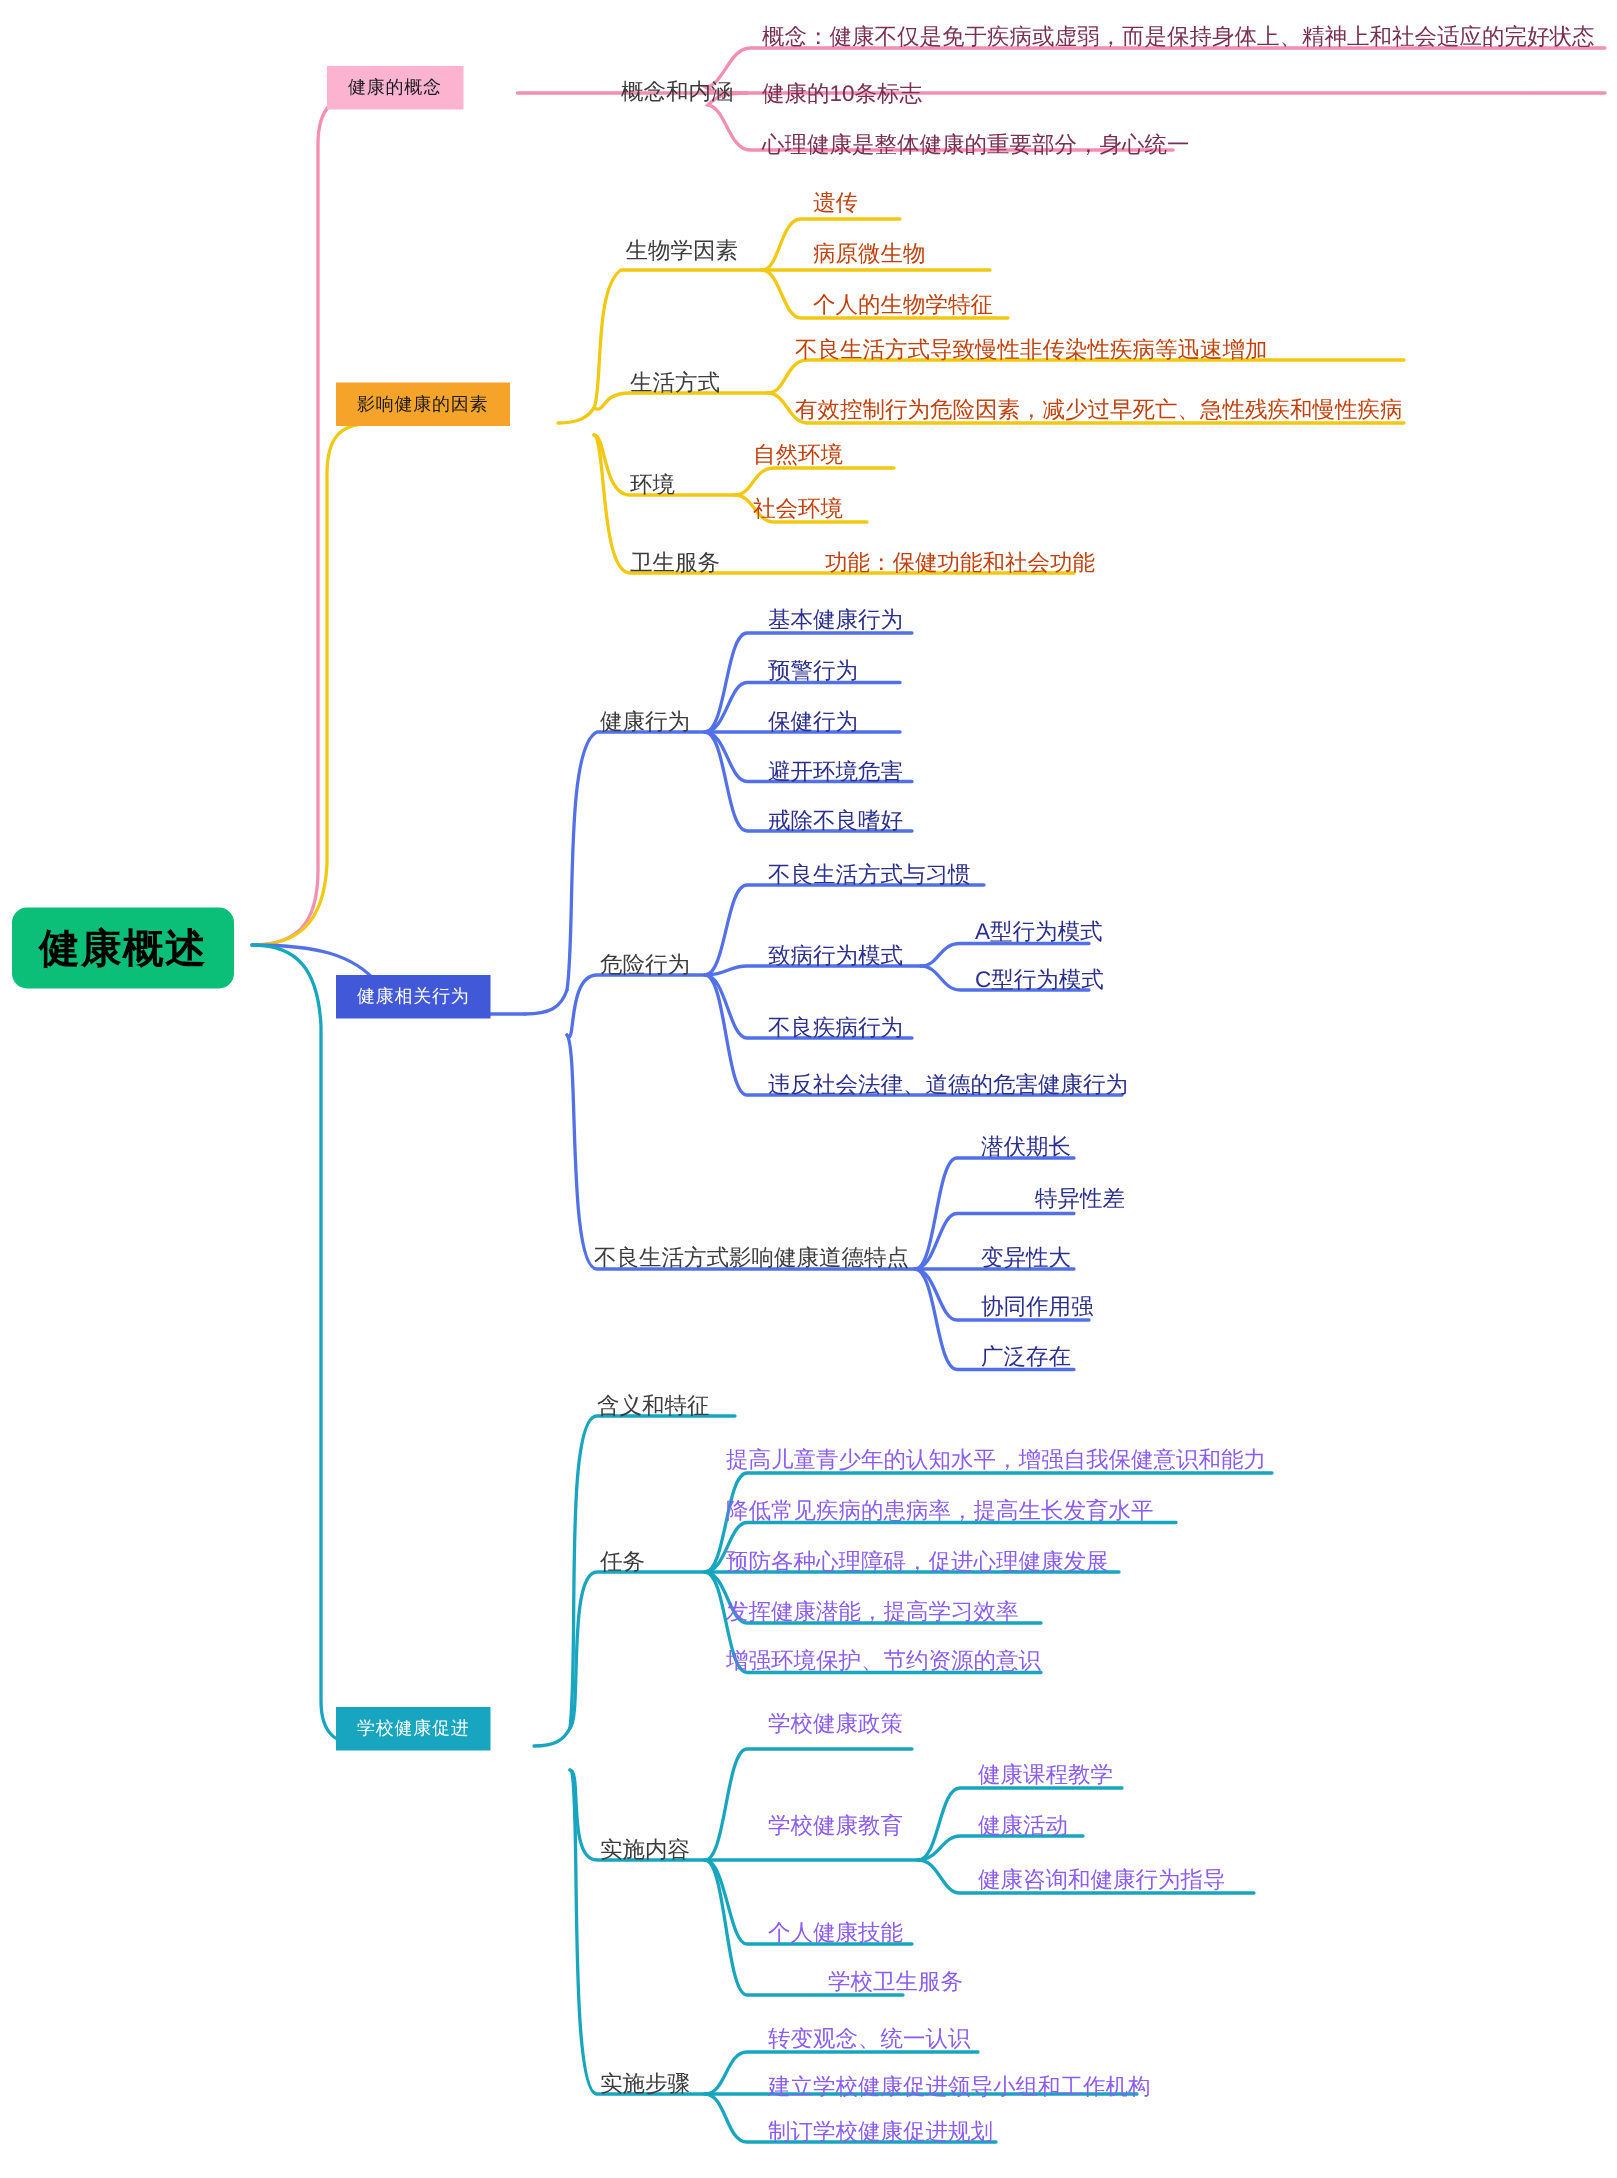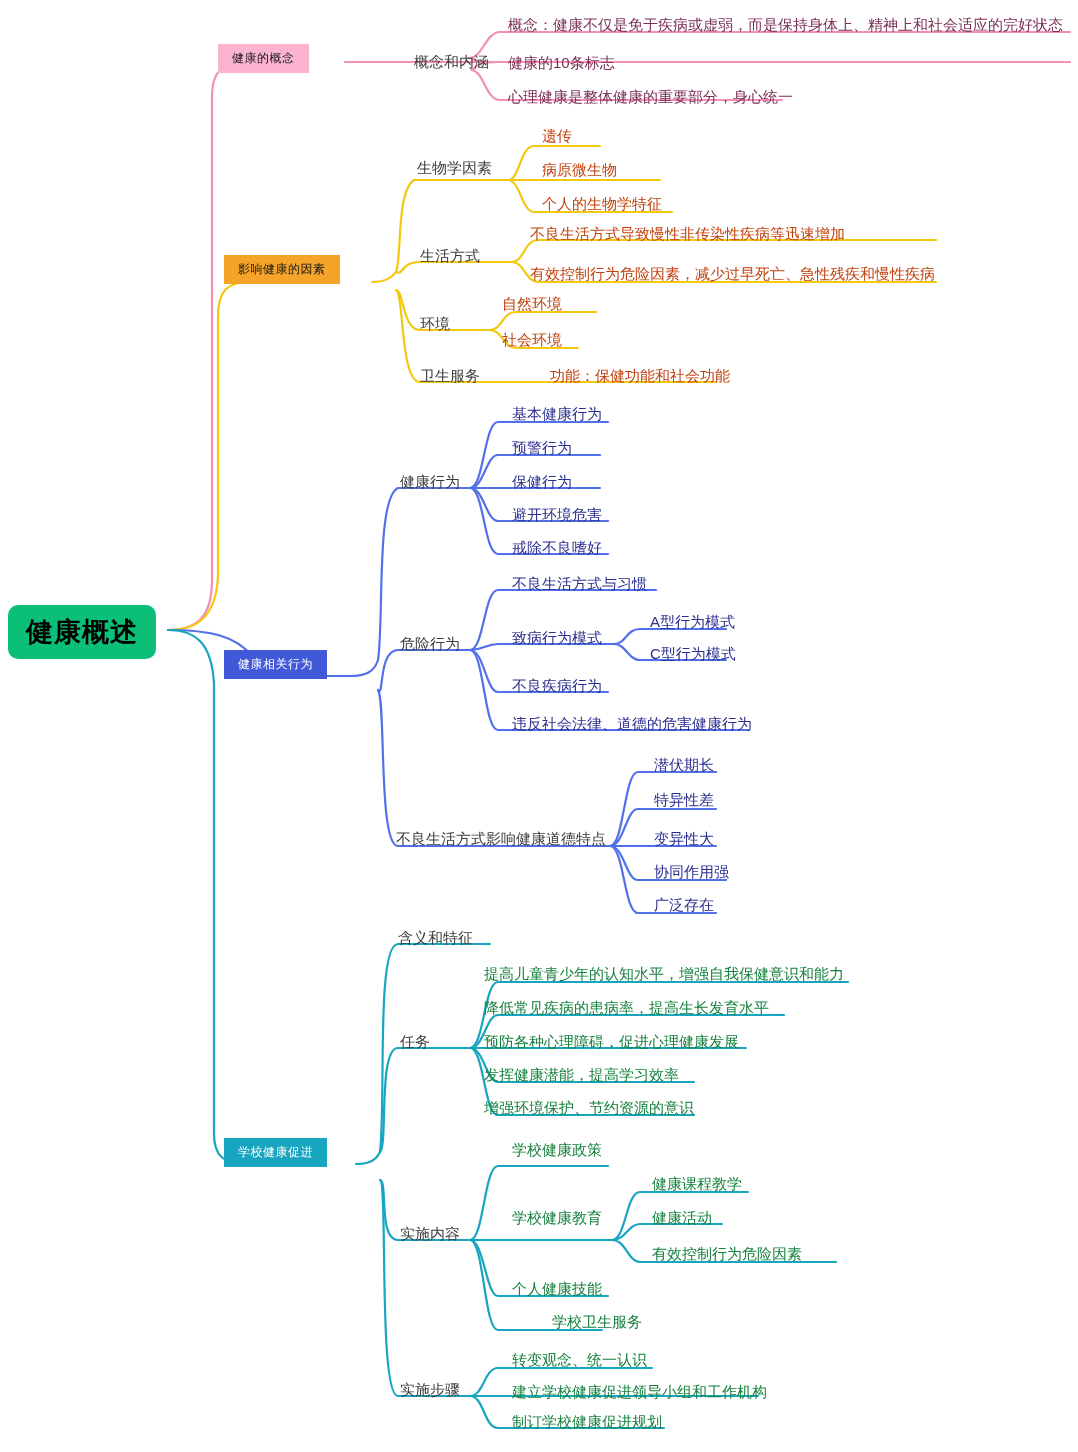--- a/index.html
+++ b/index.html
@@ -15,21 +15,21 @@
     color:#000;font-size:12px;padding:6px 14px;letter-spacing:0.5px;
   }
   .branch.pink{background:#fbb3d0;color:#1a1a1a;}
   .branch.orange{background:#f5a429;color:#1a1a1a;}
   .branch.blue{background:#4159d9;color:#ffffff;}
   .branch.cyan{background:#17a5c0;color:#ffffff;}
   .leaf{font-size:15px;line-height:1;}
   .leaf.pink{color:#7a2f55;}
   .leaf.orange{color:#c2410c;}
   .leaf.blue{color:#2b2f8f;}
-  .leaf.cyan{color:#15803d;}
+  .leaf.cyan{color:#8b5cf6;}
   .leaf.grey{color:#3c3c3c;}
 </style>
 </head>
 <body>
 
 <div id="stage">
 
   <svg id="links" viewBox="0 0 1078 1452">
     <g fill="none" stroke-width="2.2" stroke-linecap="round">
 
@@ -162,40 +162,40 @@
   <div class="node leaf grey" style="left:400px;top:636px;">危险行为</div>
   <div class="node leaf blue" style="left:512px;top:576px;">不良生活方式与习惯</div>
   <div class="node leaf blue" style="left:512px;top:630px;">致病行为模式</div>
   <div class="node leaf blue" style="left:650px;top:614px;">A型行为模式</div>
   <div class="node leaf blue" style="left:650px;top:646px;">C型行为模式</div>
   <div class="node leaf blue" style="left:512px;top:678px;">不良疾病行为</div>
   <div class="node leaf blue" style="left:512px;top:716px;">违反社会法律、道德的危害健康行为</div>
 
   <div class="node leaf grey" style="left:396px;top:831px;">不良生活方式影响健康道德特点</div>
   <div class="node leaf blue" style="left:654px;top:757px;">潜伏期长</div>
-  <div class="node leaf blue" style="left:654px;top:792px;">特异性差</div>
+  <div class="node leaf blue" style="left:690px;top:792px;">特异性差</div>
   <div class="node leaf blue" style="left:654px;top:831px;">变异性大</div>
   <div class="node leaf blue" style="left:654px;top:864px;">协同作用强</div>
   <div class="node leaf blue" style="left:654px;top:897px;">广泛存在</div>
 
   <div class="node leaf grey" style="left:398px;top:930px;">含义和特征</div>
 
   <div class="node leaf grey" style="left:400px;top:1034px;">任务</div>
   <div class="node leaf cyan" style="left:484px;top:966px;">提高儿童青少年的认知水平，增强自我保健意识和能力</div>
   <div class="node leaf cyan" style="left:484px;top:1000px;">降低常见疾病的患病率，提高生长发育水平</div>
   <div class="node leaf cyan" style="left:484px;top:1034px;">预防各种心理障碍，促进心理健康发展</div>
   <div class="node leaf cyan" style="left:484px;top:1067px;">发挥健康潜能，提高学习效率</div>
   <div class="node leaf cyan" style="left:484px;top:1100px;">增强环境保护、节约资源的意识</div>
 
   <div class="node leaf grey" style="left:400px;top:1226px;">实施内容</div>
   <div class="node leaf cyan" style="left:512px;top:1142px;">学校健康政策</div>
   <div class="node leaf cyan" style="left:512px;top:1210px;">学校健康教育</div>
   <div class="node leaf cyan" style="left:652px;top:1176px;">健康课程教学</div>
   <div class="node leaf cyan" style="left:652px;top:1210px;">健康活动</div>
-  <div class="node leaf cyan" style="left:652px;top:1246px;">有效控制行为危险因素</div>
+  <div class="node leaf cyan" style="left:652px;top:1246px;">健康咨询和健康行为指导</div>
   <div class="node leaf cyan" style="left:512px;top:1281px;">个人健康技能</div>
   <div class="node leaf cyan" style="left:512px;top:1314px;margin-left:40px;">学校卫生服务</div>
 
   <div class="node leaf grey" style="left:400px;top:1382px;">实施步骤</div>
   <div class="node leaf cyan" style="left:512px;top:1352px;">转变观念、统一认识</div>
   <div class="node leaf cyan" style="left:512px;top:1384px;">建立学校健康促进领导小组和工作机构</div>
   <div class="node leaf cyan" style="left:512px;top:1414px;">制订学校健康促进规划</div>
 
 </div>
 

